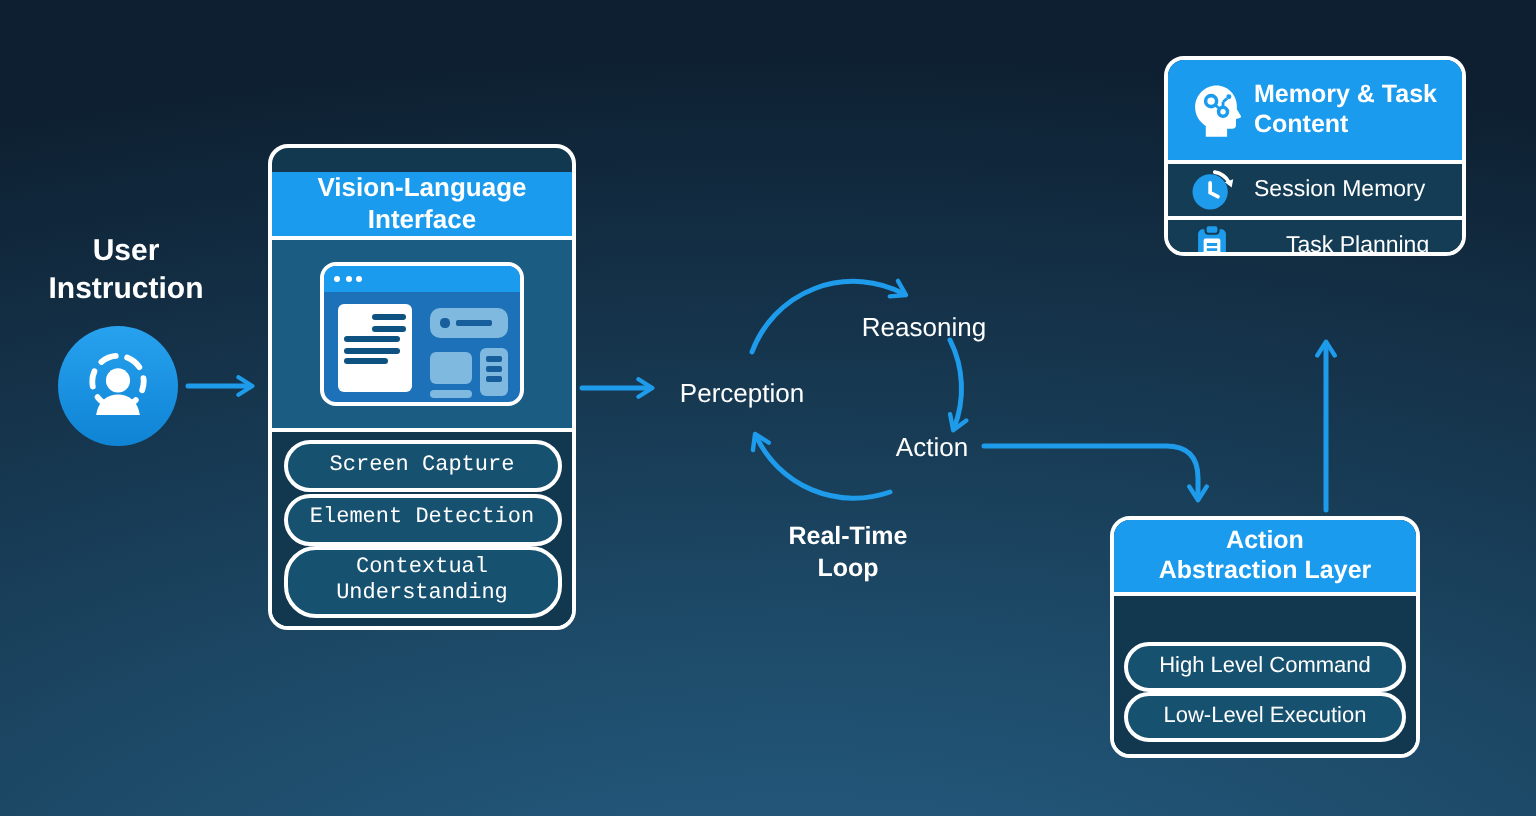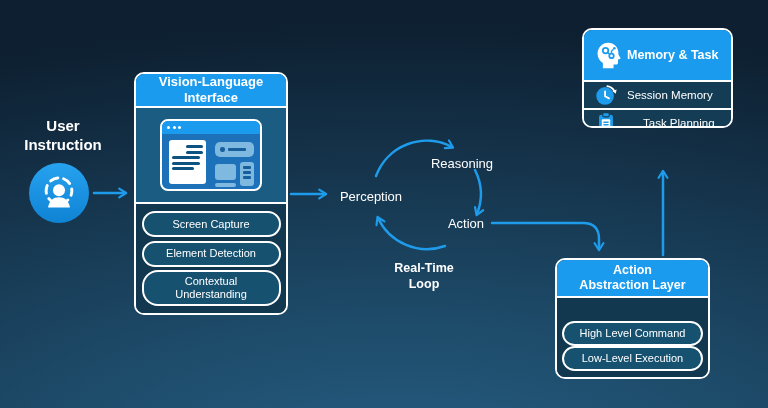--- a/index.html
+++ b/index.html
@@ -19,25 +19,25 @@
        font-size:11px;line-height:1.2;text-align:center;display:flex;align-items:center;
        justify-content:center;box-sizing:border-box;}
   
   .user-label{left:6px;top:117px;width:114px;text-align:center;font-size:15px;
        font-weight:bold;line-height:1.25;}
   .user-icon{left:29px;top:163px;width:60px;height:60px;border-radius:50%;
        background:linear-gradient(180deg,#27a2ef 0%,#0f83d4 100%);
        display:flex;align-items:center;justify-content:center;}
   
   .vli{left:134px;top:72px;width:154px;height:243px;}
-  .vli .box-header{height:32px;font-size:13px;line-height:1.2;flex:none;}
+  .vli .box-header{height:32px;font-size:13px;line-height:1.2;flex:none;margin-top:12px;}
   .vli-browser-section{height:94px;flex:none;background:#1b5c82;display:flex;
        align-items:center;justify-content:center;}
   .vli-pills{flex:1;background:#123850;border-top:2.5px solid #fff;display:flex;
-       flex-direction:column;align-items:center;justify-content:space-evenly;padding:4px 0;}
+       flex-direction:column;align-items:center;justify-content:space-evenly;padding:4px 0;font-family:Liberation Mono, monospace;}
   .vli-pills .pill{width:139px;min-height:26px;padding:2px 8px;}
   
   .browser{width:102px;height:72px;border:2.5px solid #fff;border-radius:8px;
        background:#1c71b8;overflow:hidden;box-sizing:border-box;position:relative;}
   .browser-bar{height:13px;background:#1b9bee;display:flex;align-items:center;
        padding-left:5px;gap:2.5px;}
   .browser-bar .dot{width:3px;height:3px;border-radius:50%;background:#fff;}
   .doc-card{position:absolute;left:7px;top:19px;width:37px;height:44px;background:#fff;
        border-radius:3px;display:flex;flex-direction:column;gap:2.5px;padding:5px 3px;
        box-sizing:border-box;}
@@ -165,20 +165,21 @@
   <div class="box-header">
     <svg width="32" height="32" viewBox="0 0 36 36">
       <path d="M14.5 33 V27 C10.8 24.7 8.5 20.8 8.5 16.5 C8.5 9.6 14 4.2 20.5 4.2 C27 4.2 32 9.5 32 15.9 C32 16.4 32 16.9 31.9 17.4 L34.2 21.3 C34.5 21.8 34.2 22.4 33.6 22.55 L31.5 23.1 V26.6 C31.5 27.7 30.6 28.6 29.5 28.6 H26.5 V33 Z" fill="#fff"></path>
       <circle cx="17.5" cy="13" r="3.1" fill="none" stroke="#1b9bee" stroke-width="2"></circle>
       <circle cx="24.2" cy="19" r="2.5" fill="none" stroke="#1b9bee" stroke-width="2"></circle>
       <path d="M19.8 15.2 L22.3 17.3 M24.2 16.5 V13.5 M24.2 13.5 L26.5 11.5" stroke="#1b9bee" stroke-width="1.6" fill="none"></path>
       <circle cx="27.5" cy="10.5" r="1.4" fill="#1b9bee"></circle>
     </svg>
     <div>
       <div>Memory &amp; Task</div>
+      <div>Content</div>
     </div>
   </div>
   <div class="mem-row">
     <svg width="26" height="26" viewBox="0 0 28 28">
       <circle cx="13" cy="15" r="9.5" fill="#1e9bea"></circle>
       <path d="M13 10.2 V15.4 L17.2 17.6" stroke="#fff" stroke-width="2" fill="none" stroke-linecap="round"></path>
       <path d="M15.5 4.4 A11 11 0 0 1 23 9.6" stroke="#fff" stroke-width="2" fill="none" stroke-linecap="round"></path>
       <path d="M24.6 12.6 L20.9 9.8 L25.4 8.2 Z" fill="#fff"></path>
     </svg>
     <span>Session Memory</span>

